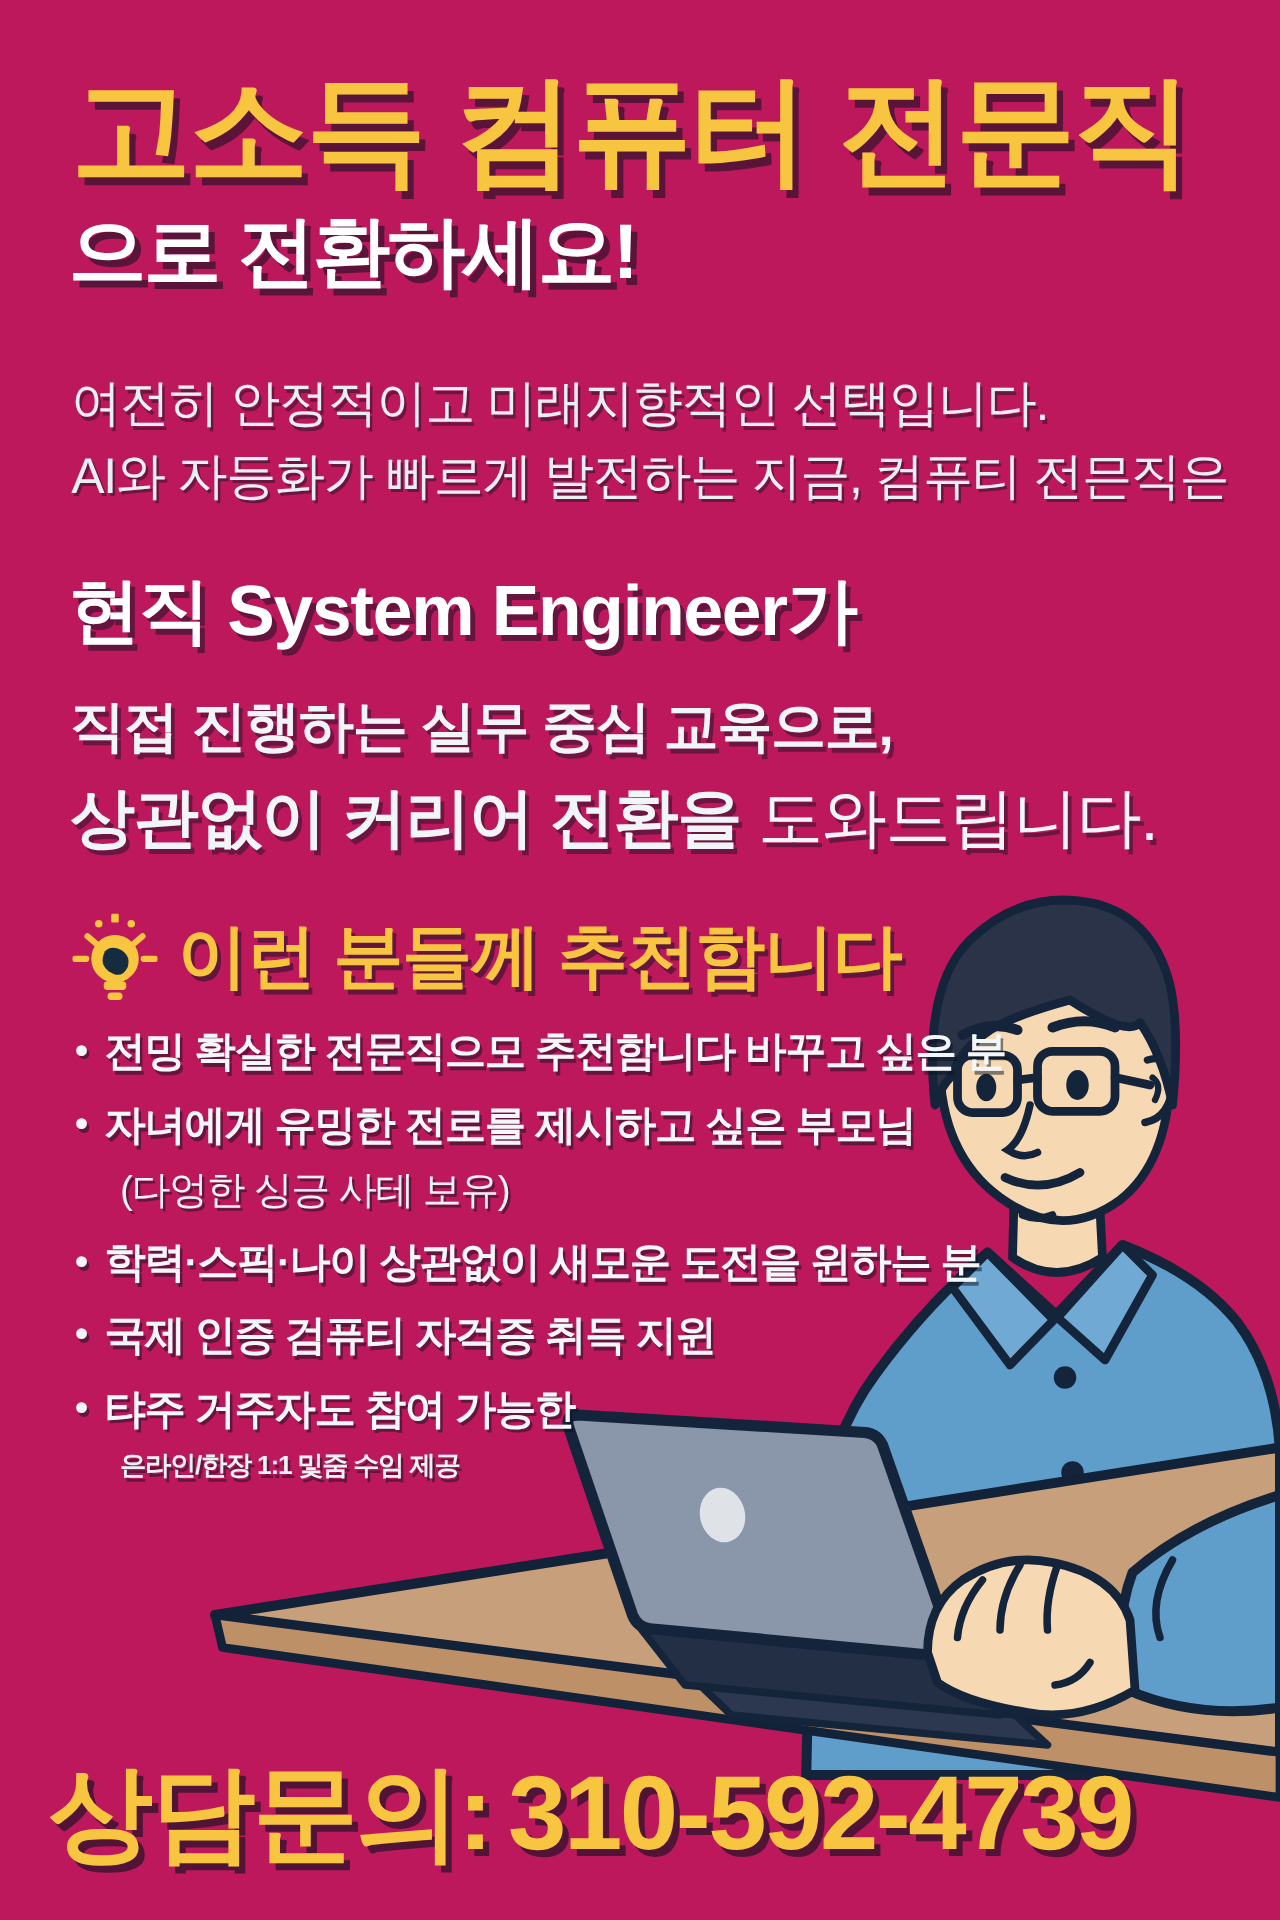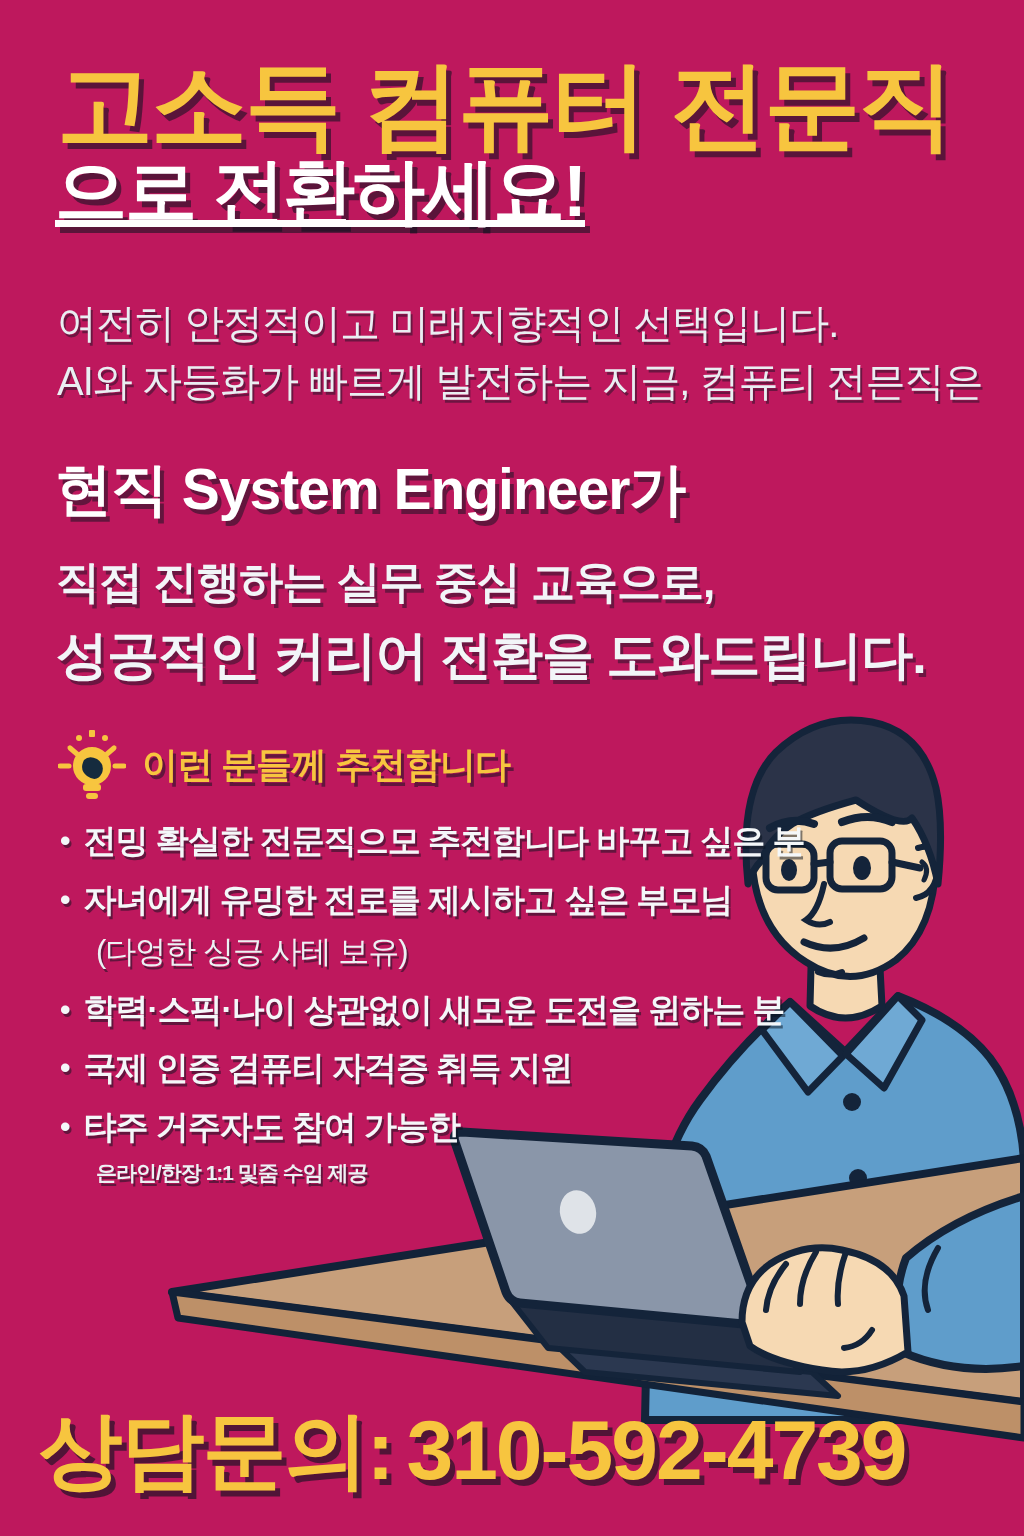--- a/index.html
+++ b/index.html
@@ -11,24 +11,23 @@
   }
   .abs{position:absolute;}
   .txt{z-index:2;}
   
   .title-1{
     left:57px;top:52px;font-size:96px;font-weight:800;letter-spacing:-2px;
     color:#F7C53F;line-height:1.1;white-space:nowrap;
     text-shadow:5px 6px 0 rgba(8,18,30,.55);
   }
   .title-2{
-    left:55px;top:152px;font-size:72px;font-weight:800;letter-spacing:-2px;
+    left:55px;top:168px;font-size:62px;font-weight:800;letter-spacing:-2px;
     color:#FFFFFF;line-height:1.1;white-space:nowrap;
     text-shadow:5px 6px 0 rgba(8,18,30,.55);
-    text-decoration:underline;
   }
   
   .intro{
     left:57px;top:294px;font-size:40px;font-weight:500;color:#E9EEF2;
     line-height:1.45;letter-spacing:-1px;white-space:nowrap;
     text-shadow:2px 3px 0 rgba(8,18,30,.45);
   }
   
   .pitch-1{
     left:55px;top:458px;font-size:57px;font-weight:800;color:#FFFFFF;
@@ -39,27 +38,27 @@
     left:56px;top:556px;font-size:44px;font-weight:700;color:#F2F5F8;
     letter-spacing:-1px;white-space:nowrap;line-height:1.2;
     text-shadow:3px 4px 0 rgba(8,18,30,.45);
   }
   .pitch-3{
     left:56px;top:624px;font-size:52px;color:#F2F5F8;
     letter-spacing:-1px;white-space:nowrap;line-height:1.2;
     text-shadow:3px 4px 0 rgba(8,18,30,.45);
   }
   .pitch-3 .b{font-weight:800;}
-  .pitch-3 .r{font-weight:700;}
+  .pitch-3 .r{font-weight:400;}
   
   .rec-head{
     left:58px;top:728px;display:flex;align-items:center;gap:16px;white-space:nowrap;
   }
   .rec-head .label{
-    font-size:36px;font-weight:800;color:#F7C53F;letter-spacing:-1px;
+    font-size:56px;font-weight:800;color:#F7C53F;letter-spacing:-1px;
     text-shadow:3px 4px 0 rgba(8,18,30,.5);
   }
   
   .bullets{left:60px;top:822px;width:700px;}
   .bullet{
     display:flex;align-items:flex-start;gap:14px;margin-bottom:21px;
     font-size:33px;font-weight:700;color:#F4F7F9;letter-spacing:-1px;
     white-space:nowrap;line-height:1.15;
     text-shadow:2px 3px 0 rgba(8,18,30,.5);
   }
@@ -158,21 +157,21 @@
   <div class="abs txt intro">
     <div>여전히 안정적이고 미래지향적인 선택입니다.</div>
     <div>AI와 자등화가 빠르게 발전하는 지금, 컴퓨티 전믄직은</div>
   </div>
 
   <div class="abs txt pitch-1">현직 System Engineer가</div>
 
   <div class="abs txt pitch-2">직접 진행하는 실무 중심 교육으로,</div>
 
   <div class="abs txt pitch-3">
-    <span class="b">성공적인 커리어 전환을</span><span class="r"> 도와드립니다.</span>
+    <span class="b">상관없이 커리어 전환을</span><span class="r"> 도와드립니다.</span>
   </div>
 
   <div class="abs txt rec-head">
     <svg width="68" height="74" viewBox="0 0 68 74" aria-hidden="true">
       <circle cx="34" cy="38" r="17" fill="#F7C53F" stroke="#F7C53F" stroke-width="4"></circle>
       <path d="M 26 32 q -5 10 3 16 q 10 7 15 -3 q 3 -9 -5 -14 q -8 -4 -13 1 Z" fill="#152B3E"></path>
       <rect x="25" y="56" width="18" height="7" rx="3" fill="#F7C53F"></rect>
       <rect x="28" y="65" width="12" height="6" rx="3" fill="#F7C53F"></rect>
       <rect x="31" y="2" width="6" height="7" rx="1" fill="#F7C53F"></rect>
       <path d="M 12 20 L 19 26" stroke="#F7C53F" stroke-width="5" stroke-linecap="round"></path>

